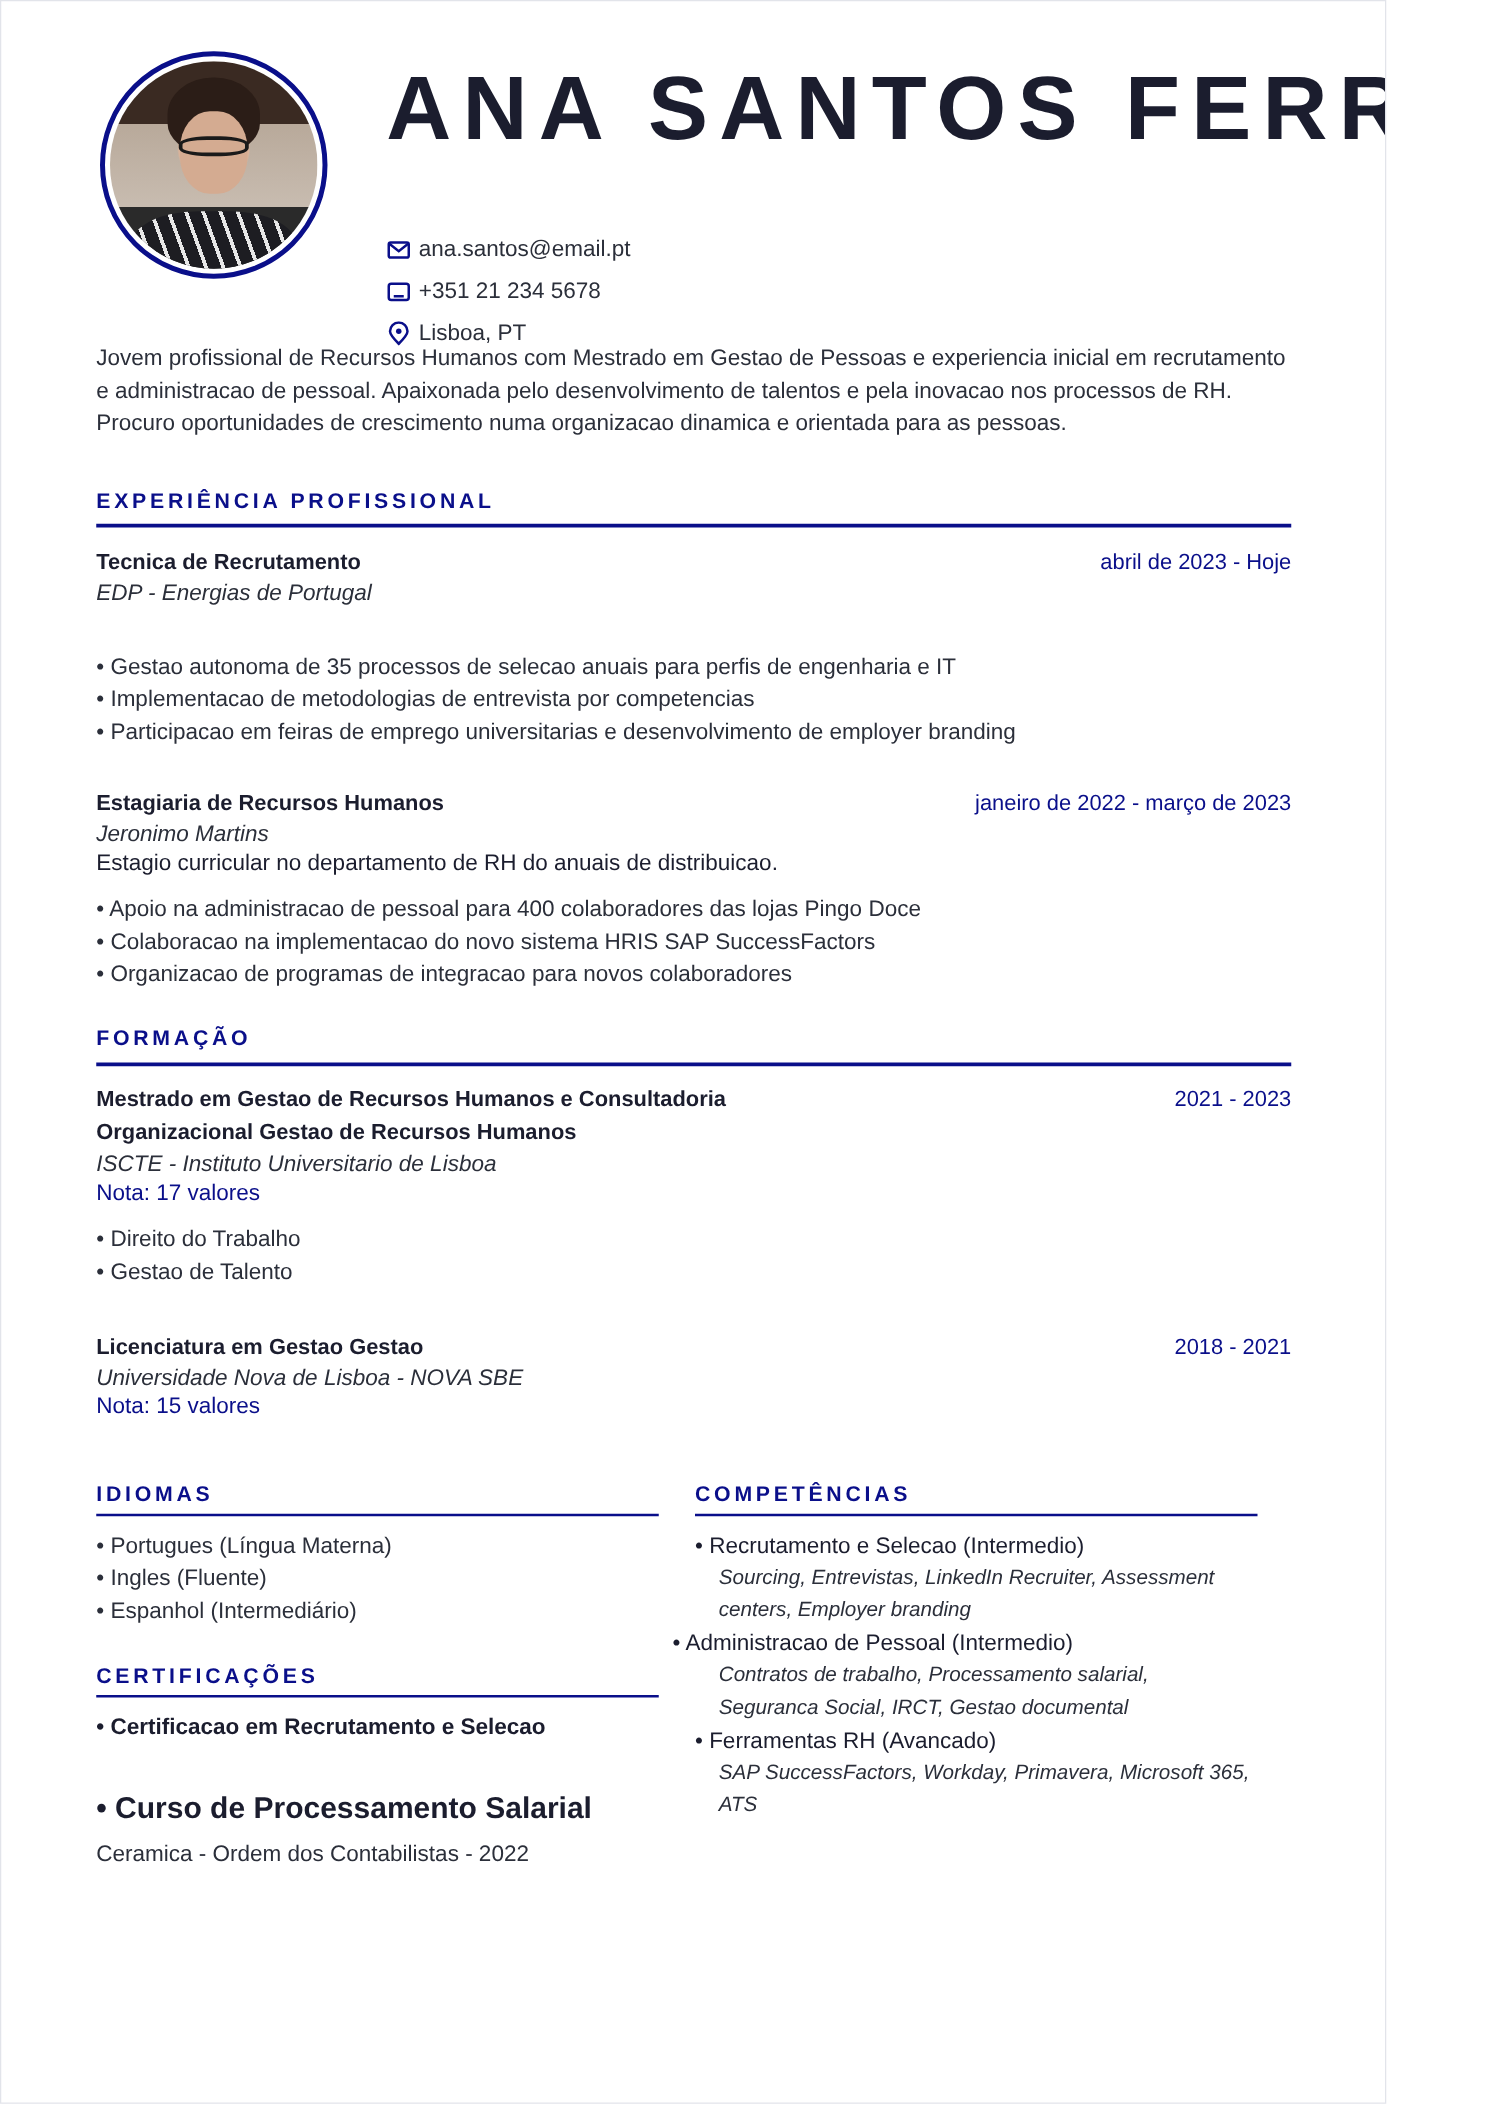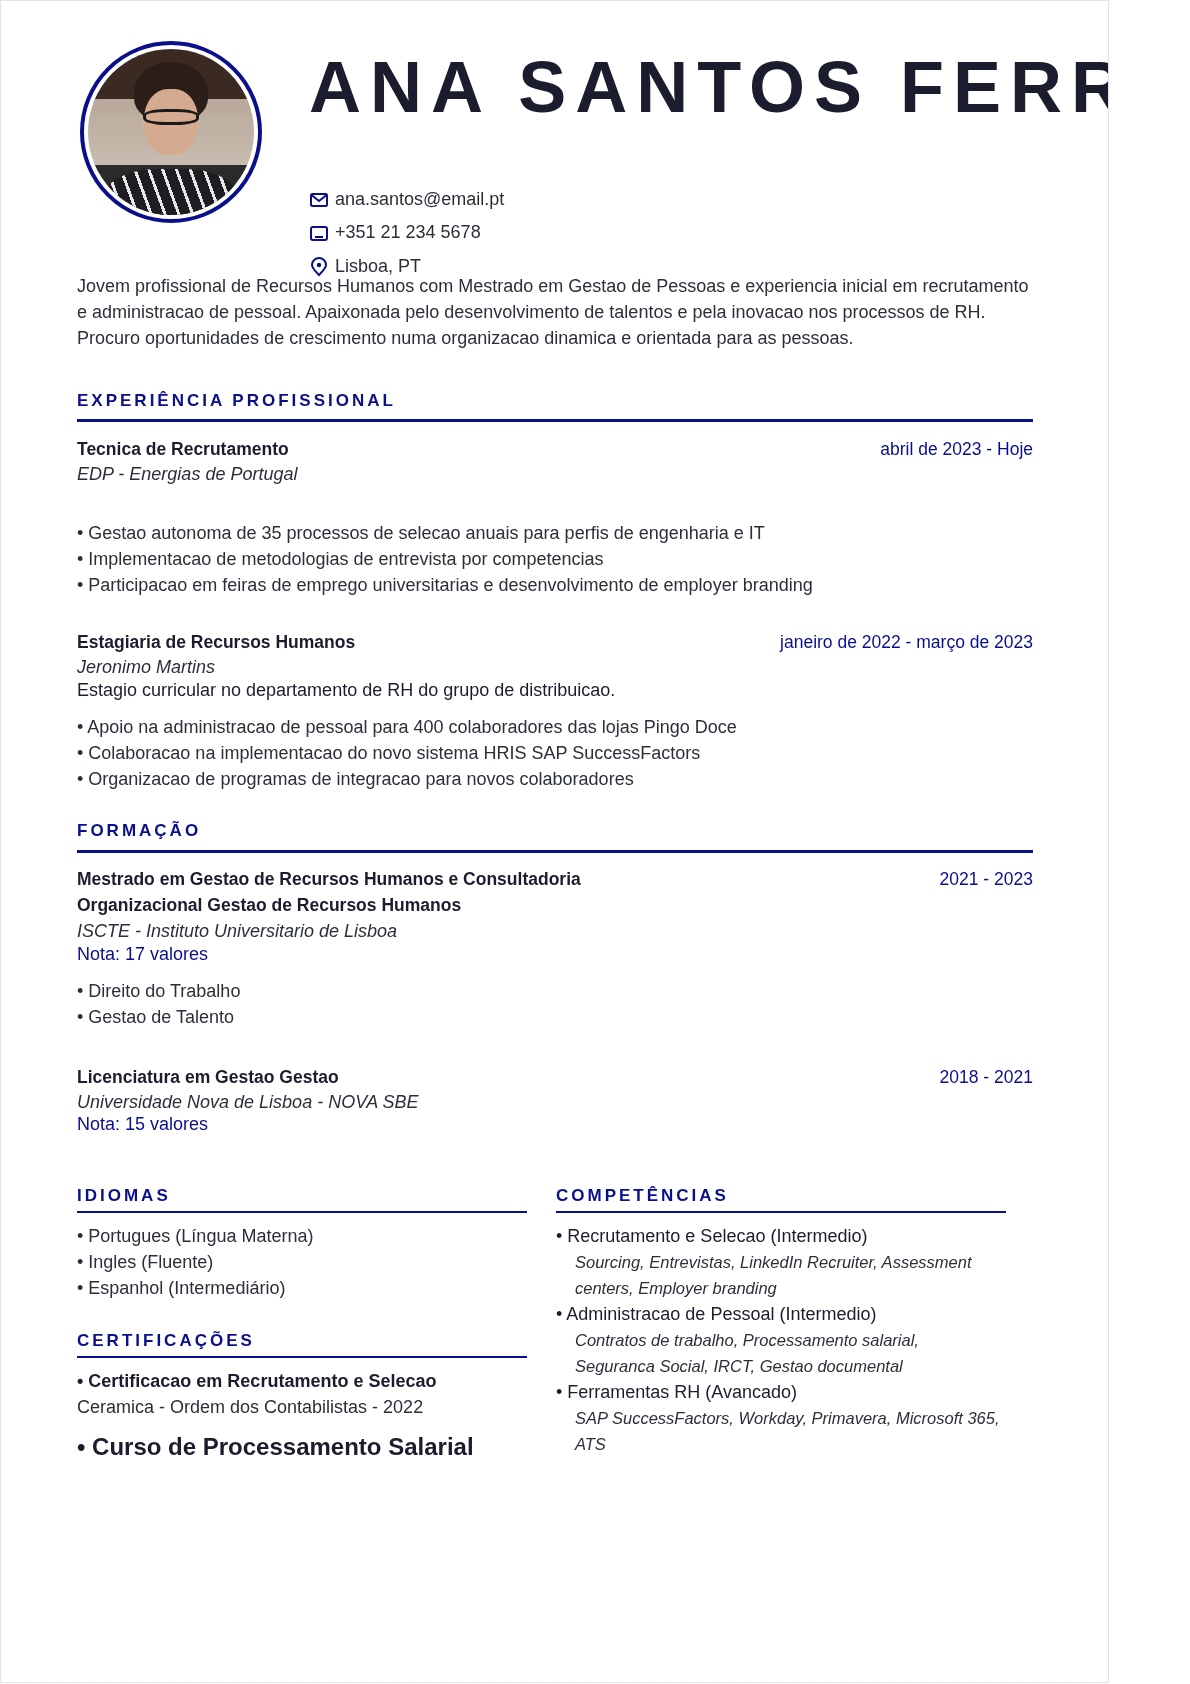--- a/index.html
+++ b/index.html
@@ -93,21 +93,21 @@
   <div class="abs job-title" style="left:76px; top:438px">Tecnica de Recrutamento</div>
   <div class="abs date" style="right:75px; top:438px">abril de 2023 - Hoje</div>
   <div class="abs company" style="left:76px; top:463px">EDP - Energias de Portugal</div>
   <div class="abs bullet" style="left:76px; top:522px">• Gestao autonoma de 35 processos de selecao anuais para perfis de engenharia e IT</div>
   <div class="abs bullet" style="left:76px; top:574px">• Participacao em feiras de emprego universitarias e desenvolvimento de employer branding</div>
   <div class="abs bullet" style="left:76px; top:548px">• Implementacao de metodologias de entrevista por competencias</div>
 
   <div class="abs job-title" style="left:76px; top:631px">Estagiaria de Recursos Humanos</div>
   <div class="abs date" style="right:75px; top:631px">janeiro de 2022 - março de 2023</div>
   <div class="abs company" style="left:76px; top:656px">Jeronimo Martins</div>
-  <div class="abs desc" style="left:76px; top:679px">Estagio curricular no departamento de RH do grupo de distribuicao.</div>
+  <div class="abs desc" style="left:76px; top:679px">Estagio curricular no departamento de RH do anuais de distribuicao.</div>
   <div class="abs bullet" style="left:76px; top:716px">• Apoio na administracao de pessoal para 400 colaboradores das lojas Pingo Doce</div>
   <div class="abs bullet" style="left:76px; top:742px">• Colaboracao na implementacao do novo sistema HRIS SAP SuccessFactors</div>
   <div class="abs bullet" style="left:76px; top:768px">• Organizacao de programas de integracao para novos colaboradores</div>
 
   <div class="abs sec-title" style="top:820px">FORMAÇÃO</div>
   <div class="rule" style="left:76px; top:849px; width:956px;"></div>
 
   <div class="abs job-title" style="left:76px; top:868px">Mestrado em Gestao de Recursos Humanos e Consultadoria</div>
   <div class="abs job-title" style="left:76px; top:894px">Organizacional Gestao de Recursos Humanos</div>
   <div class="abs date" style="right:75px; top:868px">2021 - 2023</div>
@@ -124,30 +124,30 @@
   <div class="abs sec-title" style="top:1185px">IDIOMAS</div>
   <div class="rule" style="left:76px; top:1210px; width:450px; height:2px;"></div>
   <div class="abs bullet" style="left:76px; top:1225px">• Portugues (Língua Materna)</div>
   <div class="abs bullet" style="left:76px; top:1251px">• Ingles (Fluente)</div>
   <div class="abs bullet" style="left:76px; top:1277px">• Espanhol (Intermediário)</div>
 
   <div class="abs sec-title" style="top:1330px">CERTIFICAÇÕES</div>
   <div class="rule" style="left:76px; top:1355px; width:450px; height:2px;"></div>
   <div class="abs job-title" style="left:76px; top:1370px; font-size:18px">• Certificacao em Recrutamento e Selecao</div>
   <div class="abs job-title" style="left:76px; top:1432px; font-size:24px">• Curso de Processamento Salarial</div>
-  <div class="abs bullet" style="left:76px; top:1396px">Ceramica - Ordem dos Contabilistas - 2022</div>
+  <div class="abs bullet" style="left:76px; top:1472px">Ceramica - Ordem dos Contabilistas - 2022</div>
 
   <div class="abs sec-title" style="left:555px; top:1185px">COMPETÊNCIAS</div>
   <div class="rule" style="left:555px; top:1210px; width:450px; height:2px;"></div>
 
   <div class="abs skill-name" style="left:555px; top:1225px">• Recrutamento e Selecao (Intermedio)</div>
   <div class="abs skill-kw" style="left:574px; top:1252px">Sourcing, Entrevistas, LinkedIn Recruiter, Assessment</div>
   <div class="abs skill-kw" style="left:574px; top:1278px">centers, Employer branding</div>
 
-  <div class="abs skill-name" style="left:555px; top:1303px">• Administracao de Pessoal (Intermedio)</div>
+  <div class="abs skill-name" style="left:537px; top:1303px">• Administracao de Pessoal (Intermedio)</div>
   <div class="abs skill-kw" style="left:574px; top:1330px">Contratos de trabalho, Processamento salarial,</div>
   <div class="abs skill-kw" style="left:574px; top:1356px">Seguranca Social, IRCT, Gestao documental</div>
 
   <div class="abs skill-name" style="left:555px; top:1381px">• Ferramentas RH (Avancado)</div>
   <div class="abs skill-kw" style="left:574px; top:1408px">SAP SuccessFactors, Workday, Primavera, Microsoft 365,</div>
   <div class="abs skill-kw" style="left:574px; top:1434px">ATS</div>
 
 </div>
 
 </body></html>

